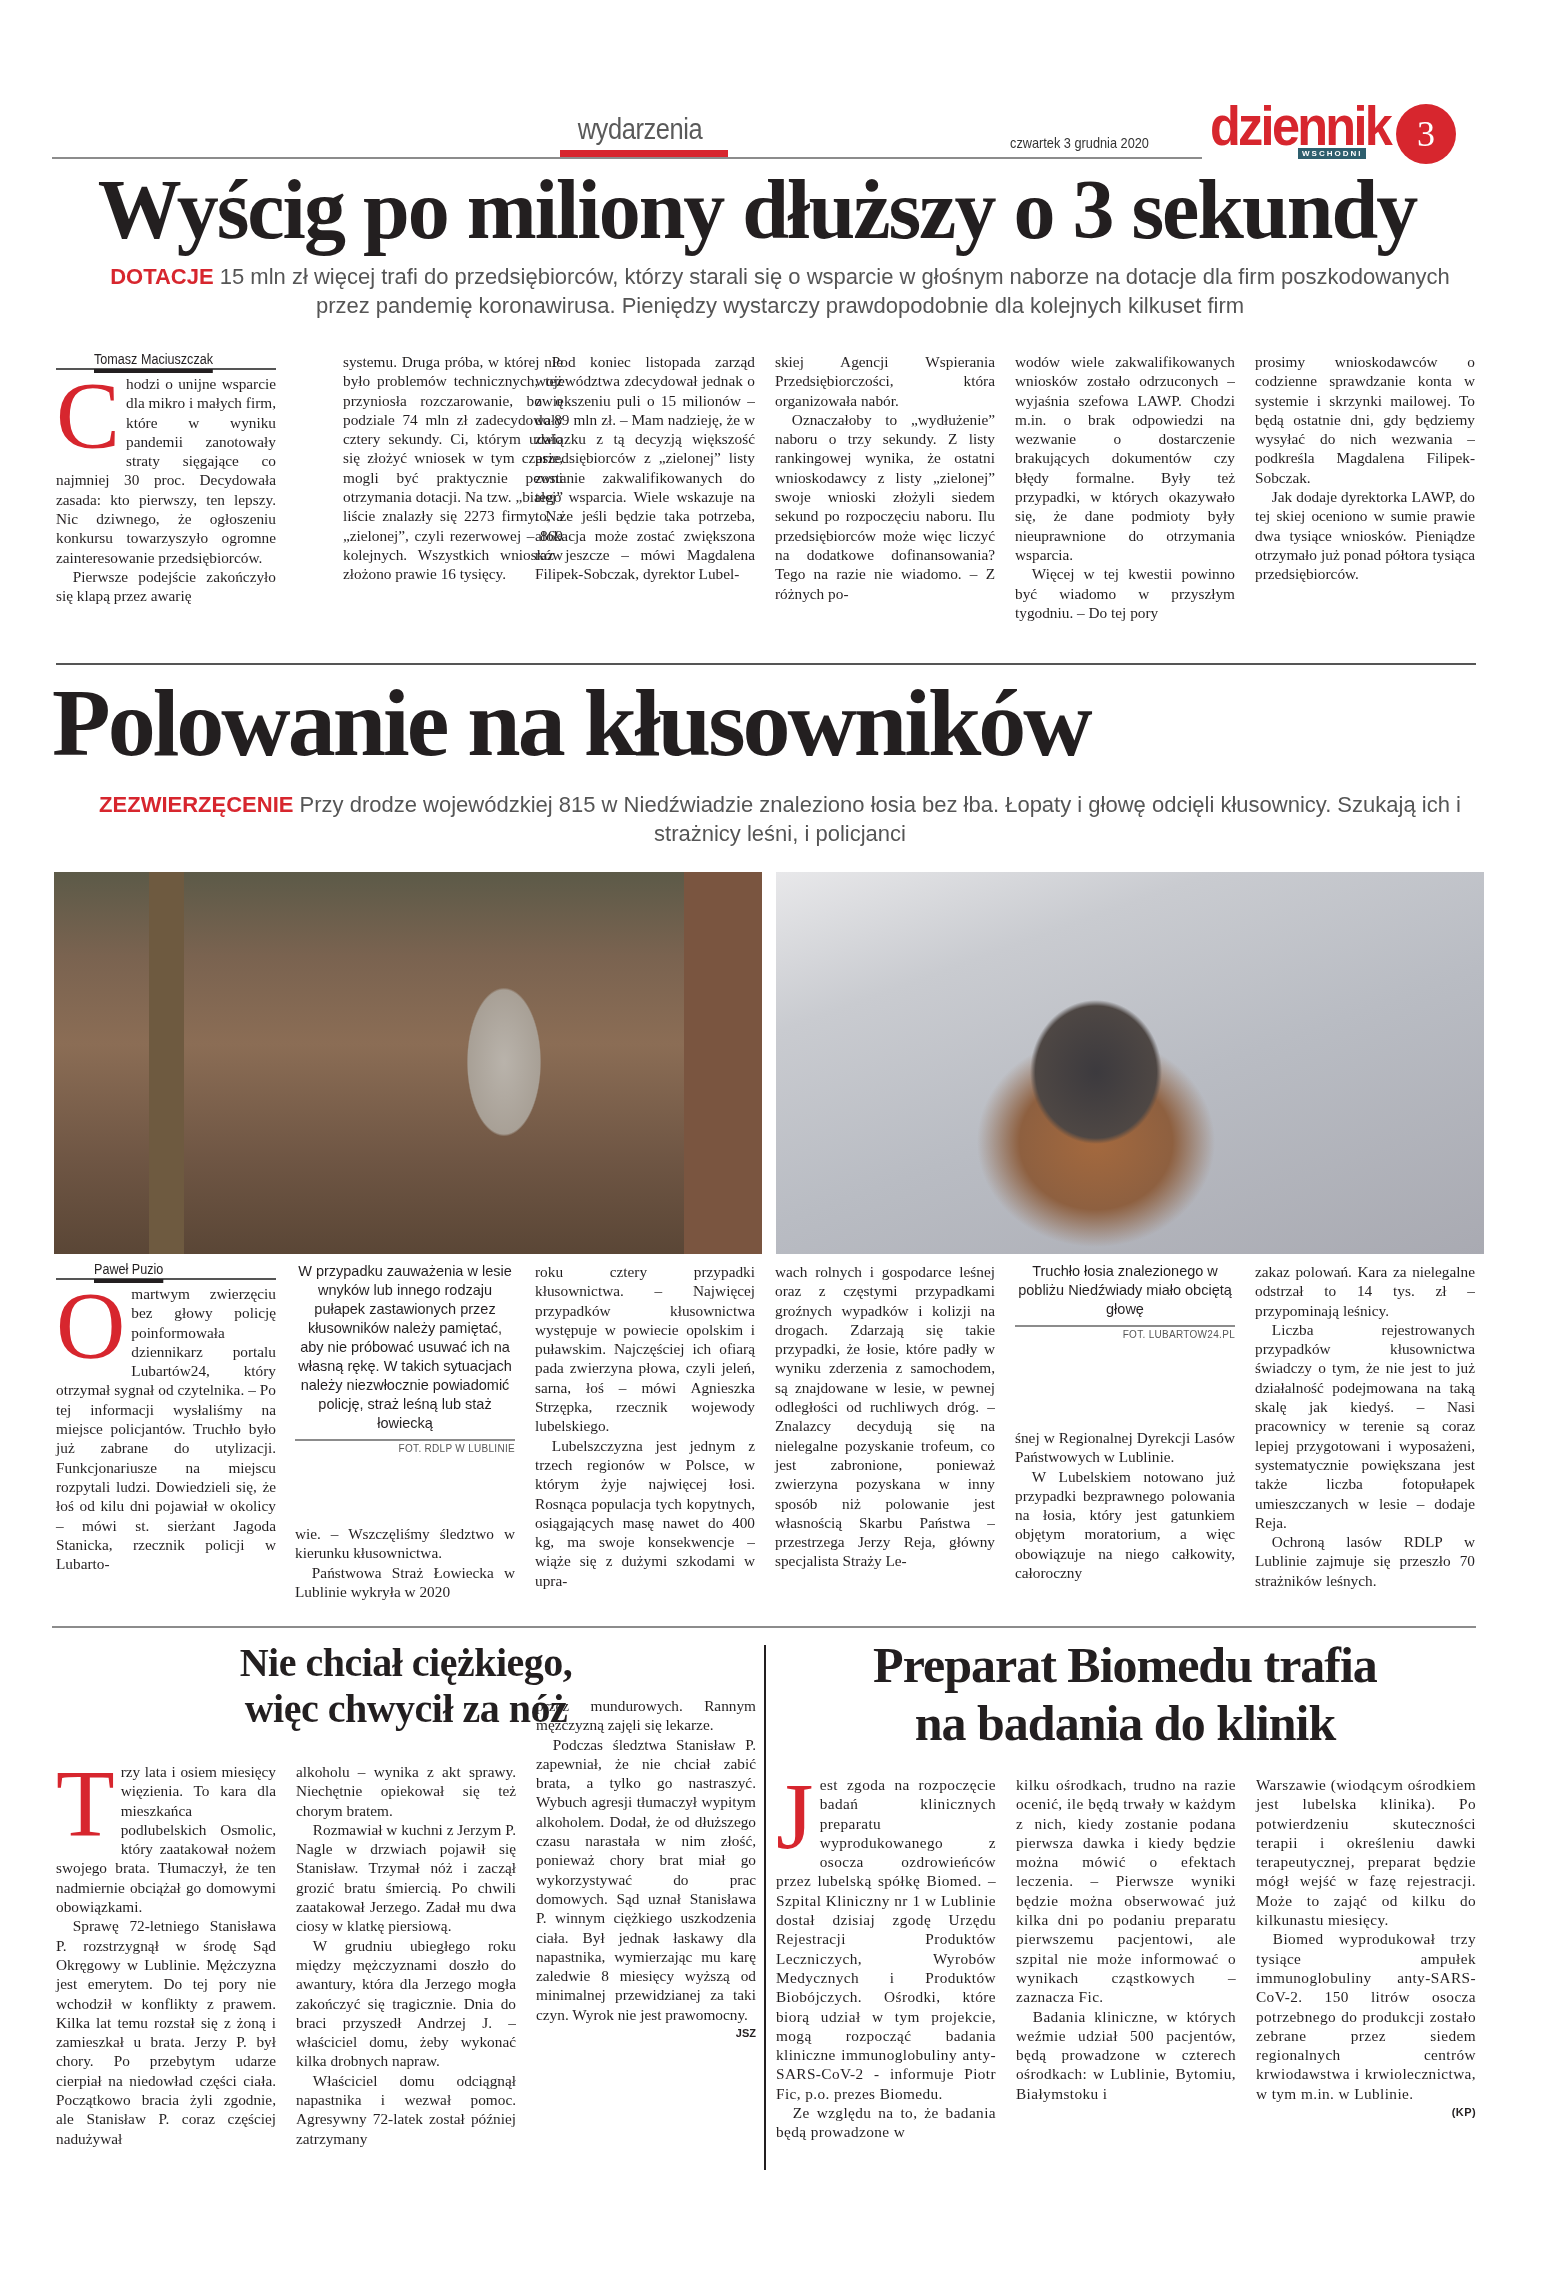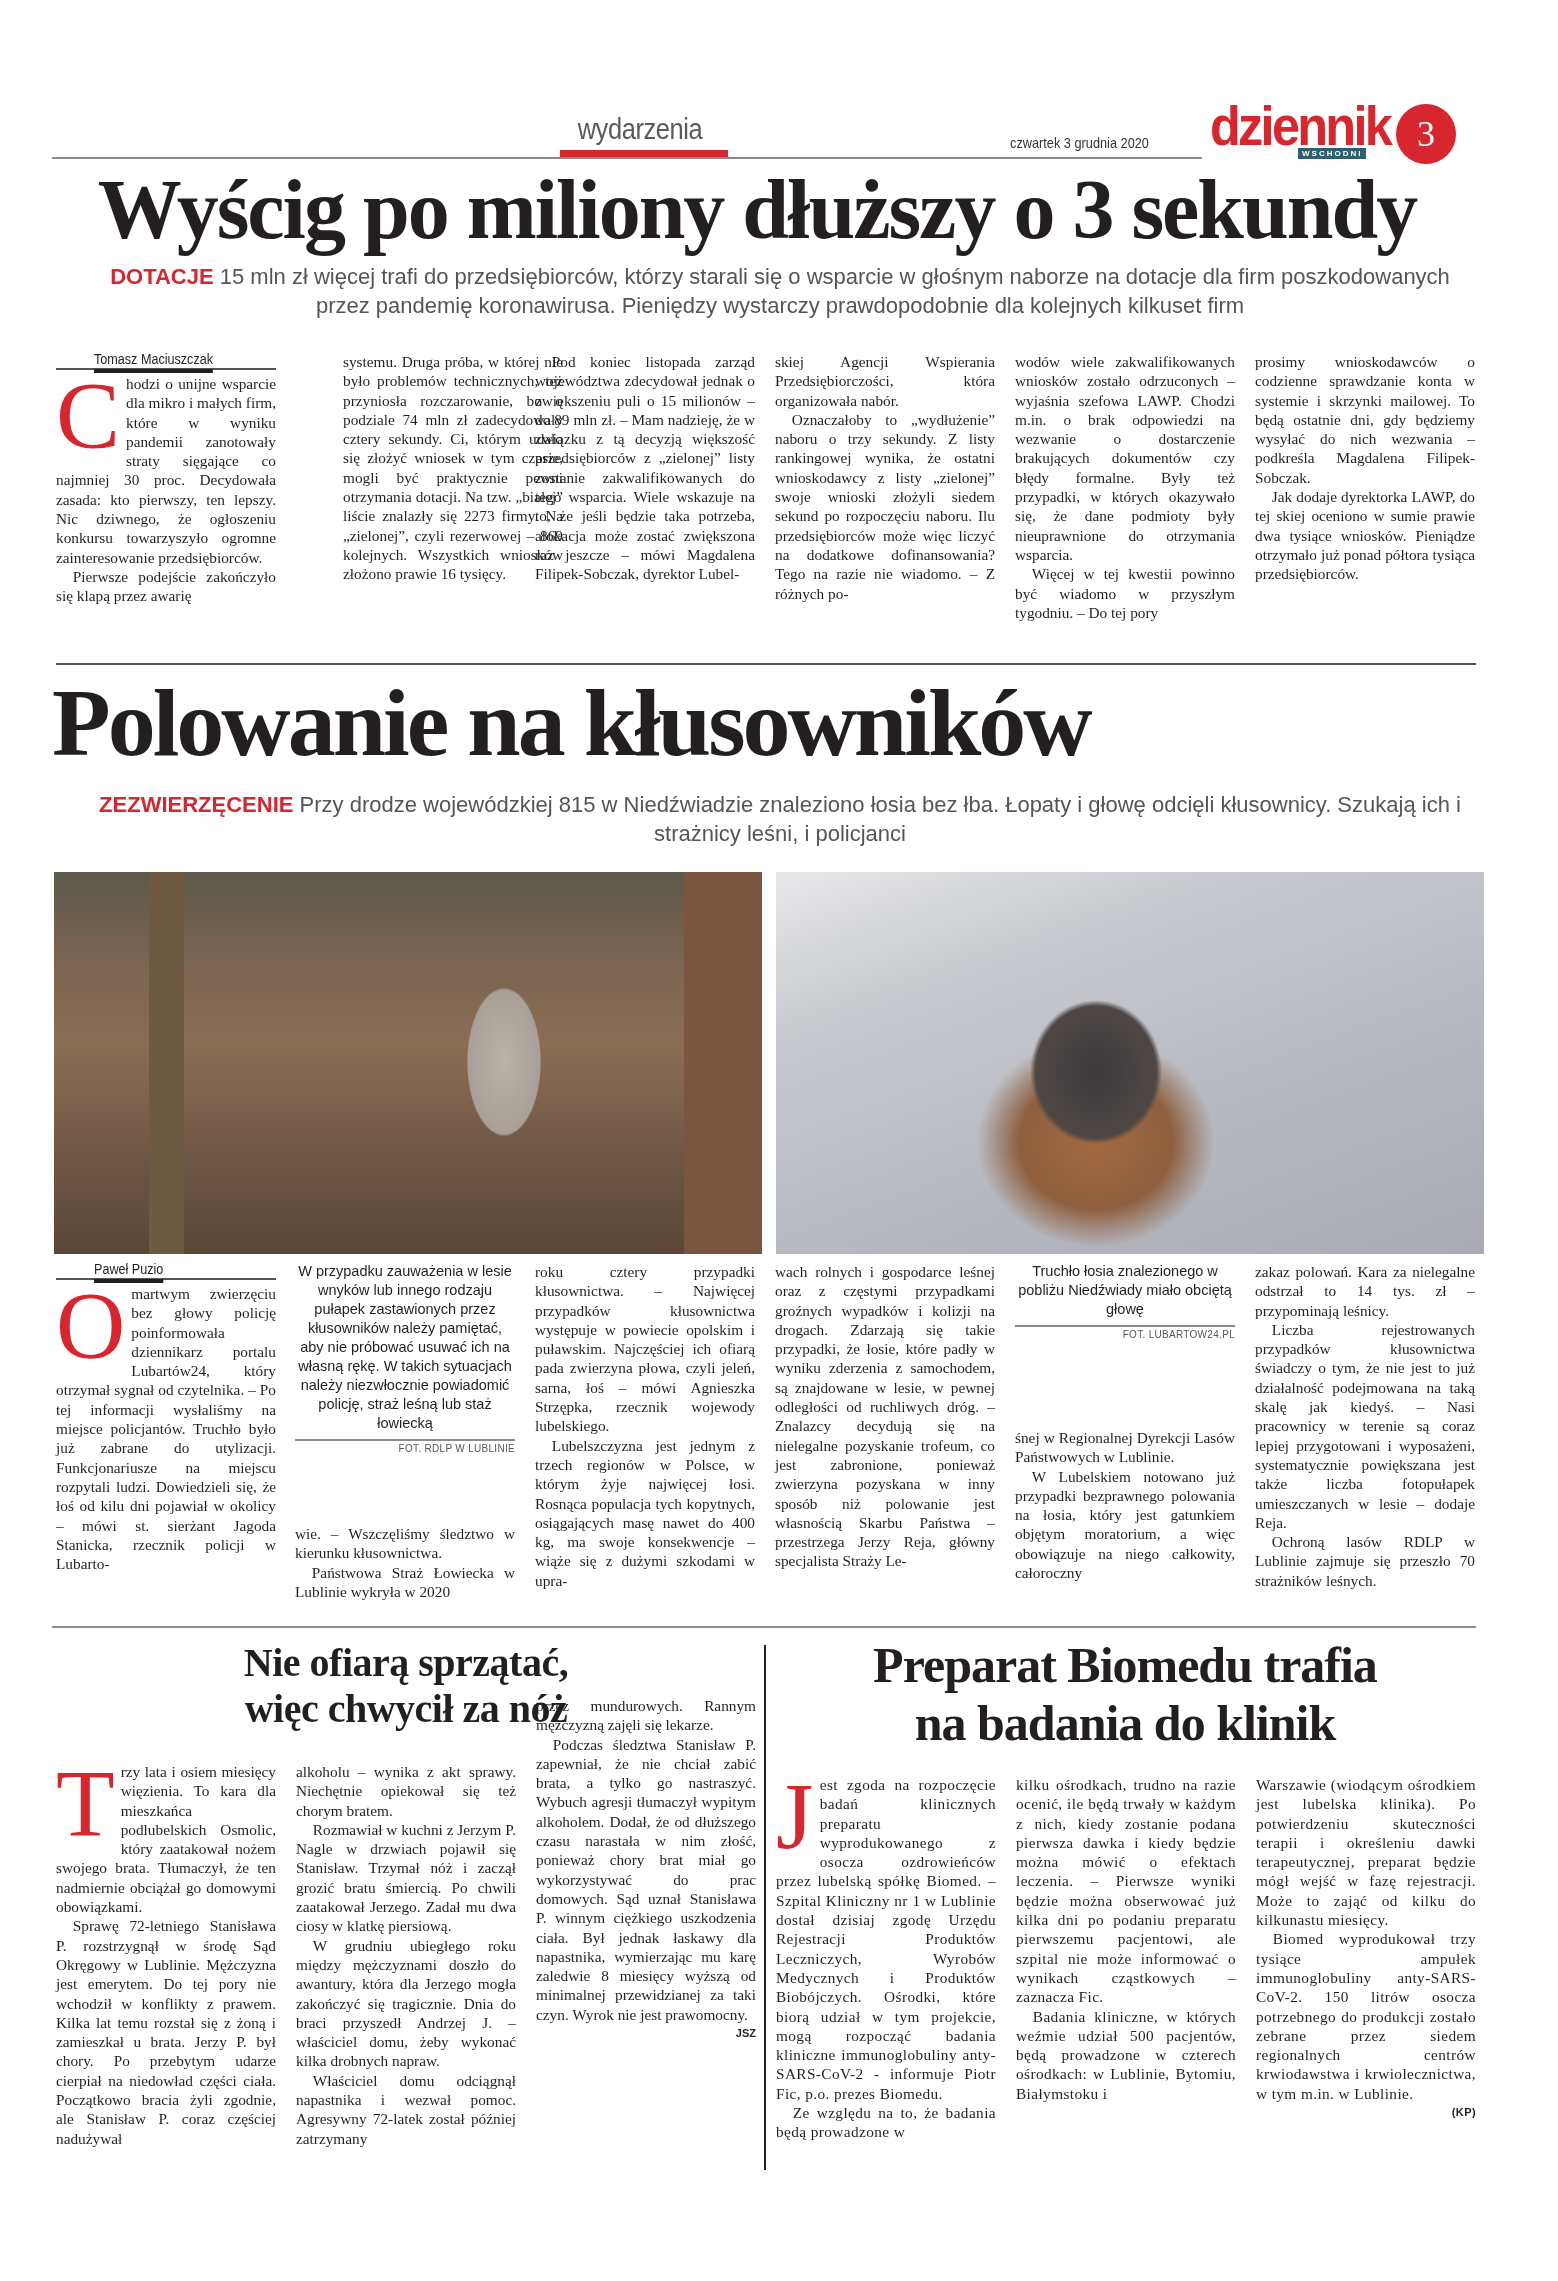--- a/index.html
+++ b/index.html
@@ -143,21 +143,21 @@
 </div>
 <div class="col" style="left:1255px; top:1262px; width:220px;">
   <p class="first">zakaz polowań. Kara za nielegalne odstrzał to 14 tys. zł – przypominają leśnicy.</p>
   <p>Liczba rejestrowanych przypadków kłusownictwa świadczy o tym, że nie jest to już działalność podejmowana na taką skalę jak kiedyś. – Nasi pracownicy w terenie są coraz lepiej przygotowani i wyposażeni, systematycznie powiększana jest także liczba fotopułapek umieszczanych w lesie – dodaje Reja.</p>
   <p>Ochroną lasów RDLP w Lublinie zajmuje się przeszło 70 strażników leśnych.</p>
 </div>
 
 <div class="abs rule" style="left:52px; top:1626px; width:1424px; background:#8c8c8c;"></div>
 
 <div class="abs headline-3" style="left:56px; top:1640px; width:700px;">
-  <div>Nie ofiarą sprzątać,</div>
+  <div>Nie chciał ciężkiego,</div>
   <div>więc chwycił za nóż</div>
 </div>
 <div class="col" style="left:56px; top:1762px; width:220px;">
   <p class="first"><span class="dropcap">T</span><span>rzy lata i osiem miesięcy więzienia. To kara dla mieszkańca podlubelskich Osmolic, który zaatakował nożem swojego brata. Tłumaczył, że ten nadmiernie obciążał go domowymi obowiązkami.</span></p>
   <p>Sprawę 72-letniego Stanisława P. rozstrzygnął w środę Sąd Okręgowy w Lublinie. Mężczyzna jest emerytem. Do tej pory nie wchodził w konflikty z prawem. Kilka lat temu rozstał się z żoną i zamieszkał u brata. Jerzy P. był chory. Po przebytym udarze cierpiał na niedowład części ciała. Początkowo bracia żyli zgodnie, ale Stanisław P. coraz częściej nadużywał</p>
 </div>
 <div class="col" style="left:296px; top:1762px; width:220px;">
   <p class="first">alkoholu – wynika z akt sprawy. Niechętnie opiekował się też chorym bratem.</p>
   <p>Rozmawiał w kuchni z Jerzym P. Nagle w drzwiach pojawił się Stanisław. Trzymał nóż i zaczął grozić bratu śmiercią. Po chwili zaatakował Jerzego. Zadał mu dwa ciosy w klatkę piersiową.</p>
   <p>W grudniu ubiegłego roku między mężczyznami doszło do awantury, która dla Jerzego mogła zakończyć się tragicznie. Dnia do braci przyszedł Andrzej J. – właściciel domu, żeby wykonać kilka drobnych napraw.</p>

